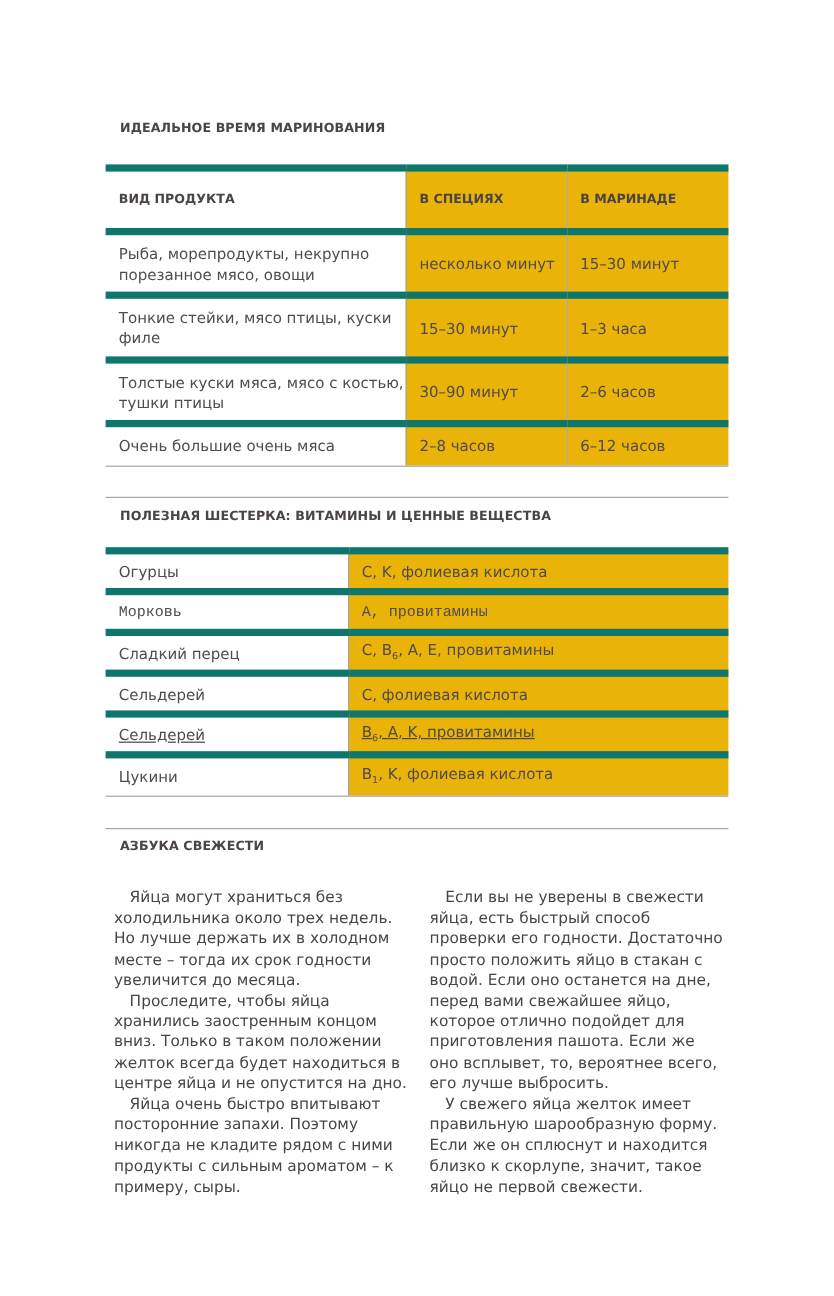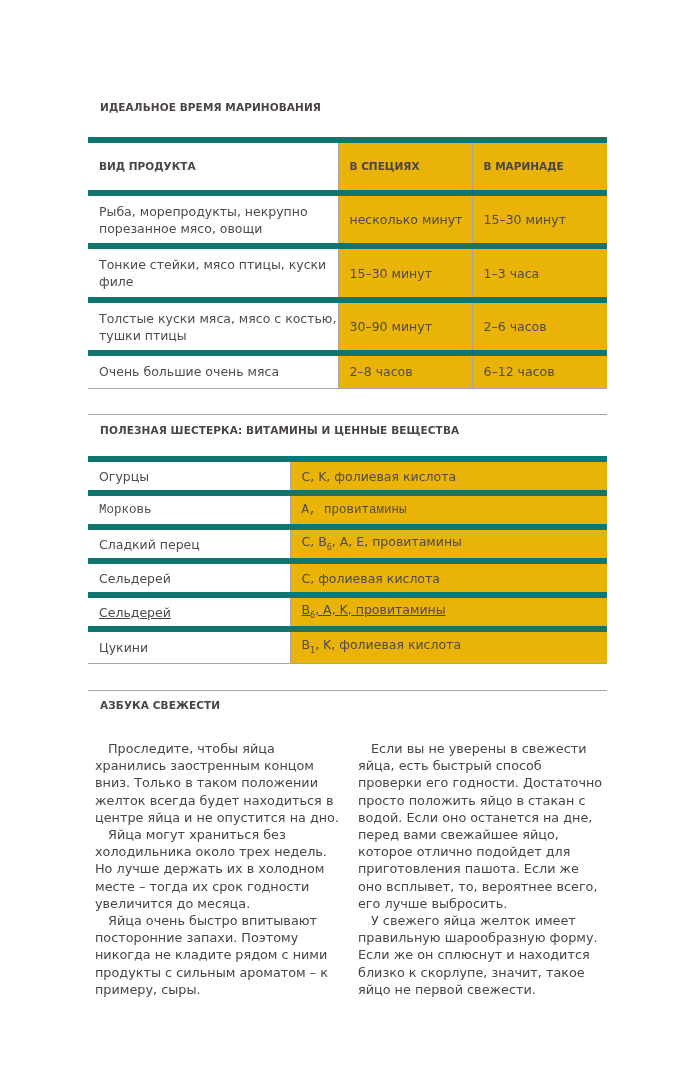--- a/index.html
+++ b/index.html
@@ -139,21 +139,21 @@
     <td>Цукини</td>
     <td class="shade"><span>B</span><sub>1</sub><span>, K, фолиевая кислота</span></td>
   </tr>
 </tbody>
   </table>
 
 <div class="hr" style="top:690px;"></div>
 <div class="heading" style="top:699px;">АЗБУКА СВЕЖЕСТИ</div>
 
 <div class="col-text" style="left:95px;">
+  <p>Яйца могут храниться без холодильника около трех недель. Но лучше держать их в холодном месте – тогда их срок годности увеличится до месяца.</p>
   <p>Проследите, чтобы яйца хранились заостренным концом вниз. Только в таком положении желток всегда будет находиться в центре яйца и не опустится на дно.</p>
-  <p>Яйца могут храниться без холодильника около трех недель. Но лучше держать их в холодном месте – тогда их срок годности увеличится до месяца.</p>
   <p>Яйца очень быстро впитывают посторонние запахи. Поэтому никогда не кладите рядом с ними продукты с сильным ароматом – к примеру, сыры.</p>
 </div>
 
 <div class="col-text" style="left:358px;">
   <p>Если вы не уверены в свежести яйца, есть быстрый способ проверки его годности. Достаточно просто положить яйцо в стакан с водой. Если оно останется на дне, перед вами свежайшее яйцо, которое отлично подойдет для приготовления пашота. Если же оно всплывет, то, вероятнее всего, его лучше выбросить.</p>
   <p>У свежего яйца желток имеет правильную шарообразную форму. Если же он сплюснут и находится близко к скорлупе, значит, такое яйцо не первой свежести.</p>
 </div>
 
 </body></html>

